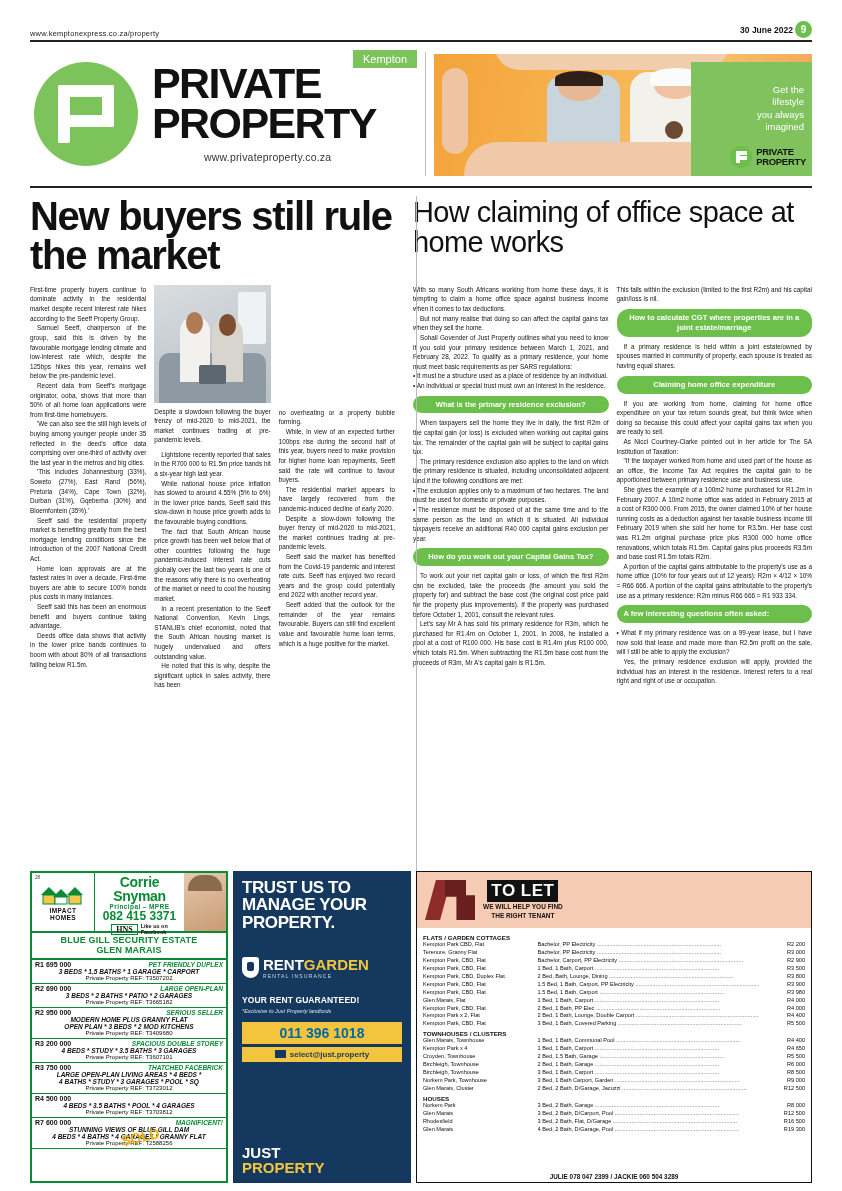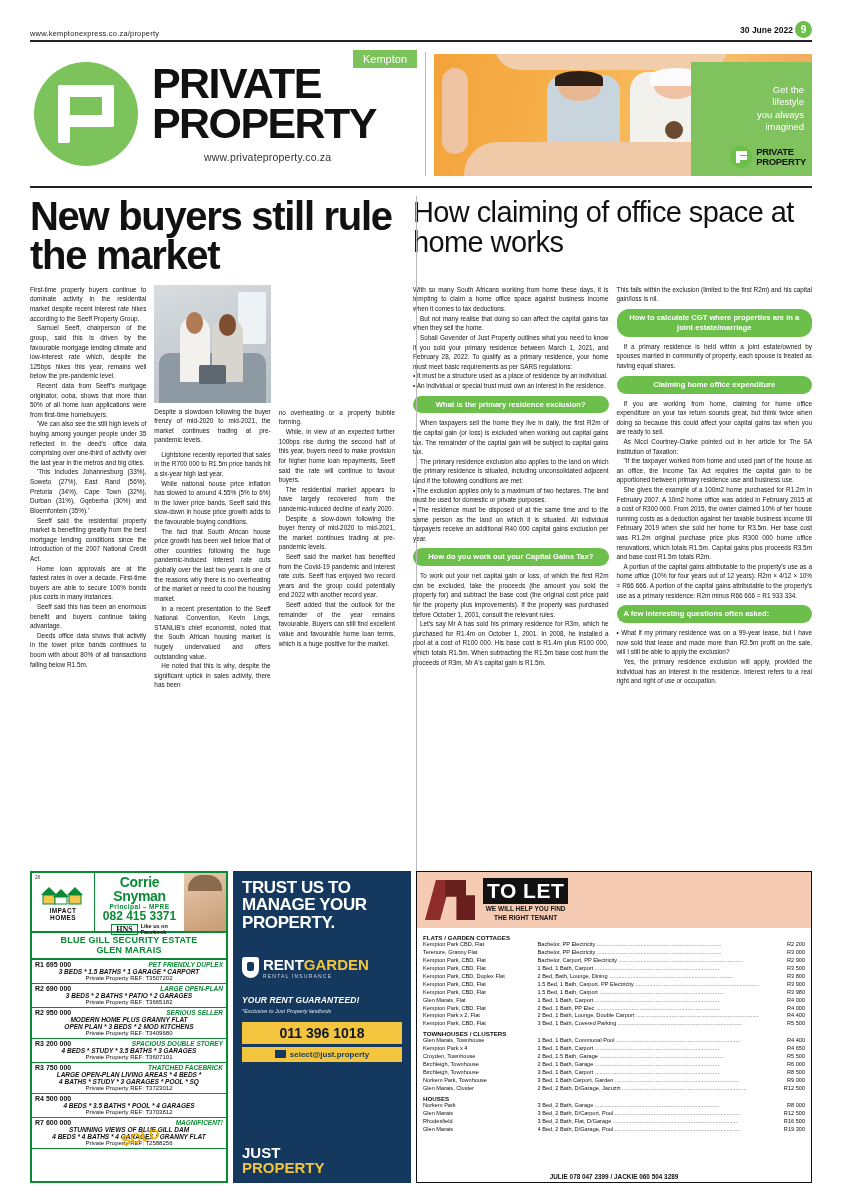--- a/index.html
+++ b/index.html
@@ -134,40 +134,40 @@
 
   
   .ad2{width:178px;background:#15395e;color:#fff;position:relative;padding:8px 9px;box-sizing:border-box;}
   .ad2 .t1{font-size:17px;font-weight:800;line-height:1.02;letter-spacing:-.4px;}
   .ad2 .rs{display:flex;align-items:center;gap:4px;margin-top:26px;}
   .ad2 .rs .ic{width:17px;height:21px;background:#fff;border-radius:3px 3px 9px 9px;position:relative;flex:none;}
   .ad2 .rs .ic:after{content:"";position:absolute;left:5px;top:5px;width:7px;height:9px;background:#15395e;border-radius:2px;}
   .ad2 .rent{font-size:15px;font-weight:800;line-height:1;}
   .ad2 .rent .sec{color:#f3c53f;}
   .ad2 .sub{font-size:5px;letter-spacing:1.2px;color:#cfd9e3;margin-top:1px;}
-  .ad2 .g{font-size:8.5px;font-weight:800;margin-top:16px;letter-spacing:.1px;font-style:italic;}
+  .ad2 .g{font-size:8.5px;font-weight:800;margin-top:16px;letter-spacing:.1px;}
   .ad2 .ex{font-size:5.5px;font-style:italic;color:#dce4ec;margin-top:3px;}
-  .ad2 .tel{background:#f3c53f;color:#0f172a;font-size:14px;font-weight:800;text-align:center;
+  .ad2 .tel{background:#f3c53f;color:#0369a1;font-size:14px;font-weight:800;text-align:center;
             padding:3px 0;margin-top:8px;}
   .ad2 .mail{background:#f3c53f;color:#15395e;font-size:8px;font-weight:800;text-align:center;
              padding:3px 0;margin-top:3px;display:flex;align-items:center;justify-content:center;gap:4px;}
   .ad2 .mailic{width:11px;height:8px;background:#15395e;position:relative;}
   .ad2 .jp{position:absolute;left:9px;bottom:8px;font-size:15px;font-weight:800;line-height:.96;}
   .ad2 .jp .y{color:#f3c53f;}
 
   
   .ad3{flex:1;border:1px solid #111;background:#fff;position:relative;box-sizing:border-box;}
   .ad3 .band{background:#f6cbb4;display:flex;align-items:center;height:56px;padding:0 6px;box-sizing:border-box;}
   .ad3 .tr{width:54px;height:48px;position:relative;flex:none;}
   .ad3 .tr .a{position:absolute;left:2px;top:4px;width:26px;height:40px;background:#8e2b2b;
               clip-path:polygon(0 100%,42% 0,100% 0,58% 100%);}
   .ad3 .tr .b{position:absolute;left:22px;top:4px;width:30px;height:40px;background:#6a1f1f;
               clip-path:polygon(0 0,70% 0,70% 38%,100% 38%,100% 100%,38% 100%,38% 42%,0 42%);}
   .ad3 .tolet{margin-left:6px;text-align:center;}
-  .ad3 .tolet .b1{background:#111;color:#fff;font-size:21px;font-weight:800;letter-spacing:.5px;padding:1px 4px;display:inline-block;}
+  .ad3 .tolet .b1{background:#111;color:#fff;font-size:17px;font-weight:800;letter-spacing:.5px;padding:1px 4px;display:inline-block;}
   .ad3 .tolet .b2{font-size:6.5px;font-weight:800;color:#111;line-height:1.25;margin-top:1px;}
   .ad3 .kem{flex:1;text-align:center;font-family:"Liberation Serif",serif;}
   .ad3 .kem .n{font-size:20px;letter-spacing:.5px;color:#111;line-height:1.05;}
   .ad3 .kem .t{font-size:9px;font-weight:700;color:#111;}
   .ad3 .kem .w{font-size:11px;font-weight:700;color:#111;}
   .ad3 .body{padding:4px 6px 0 6px;}
   .ad3 .cat{font-size:6.2px;font-weight:800;color:#111;margin-top:2px;}
   .ad3 .lrow{display:flex;font-size:5.6px;color:#111;line-height:1.42;}
   .ad3 .lrow .c1{width:30%;}
   .ad3 .lrow .c2{flex:1;position:relative;overflow:hidden;white-space:nowrap;}

